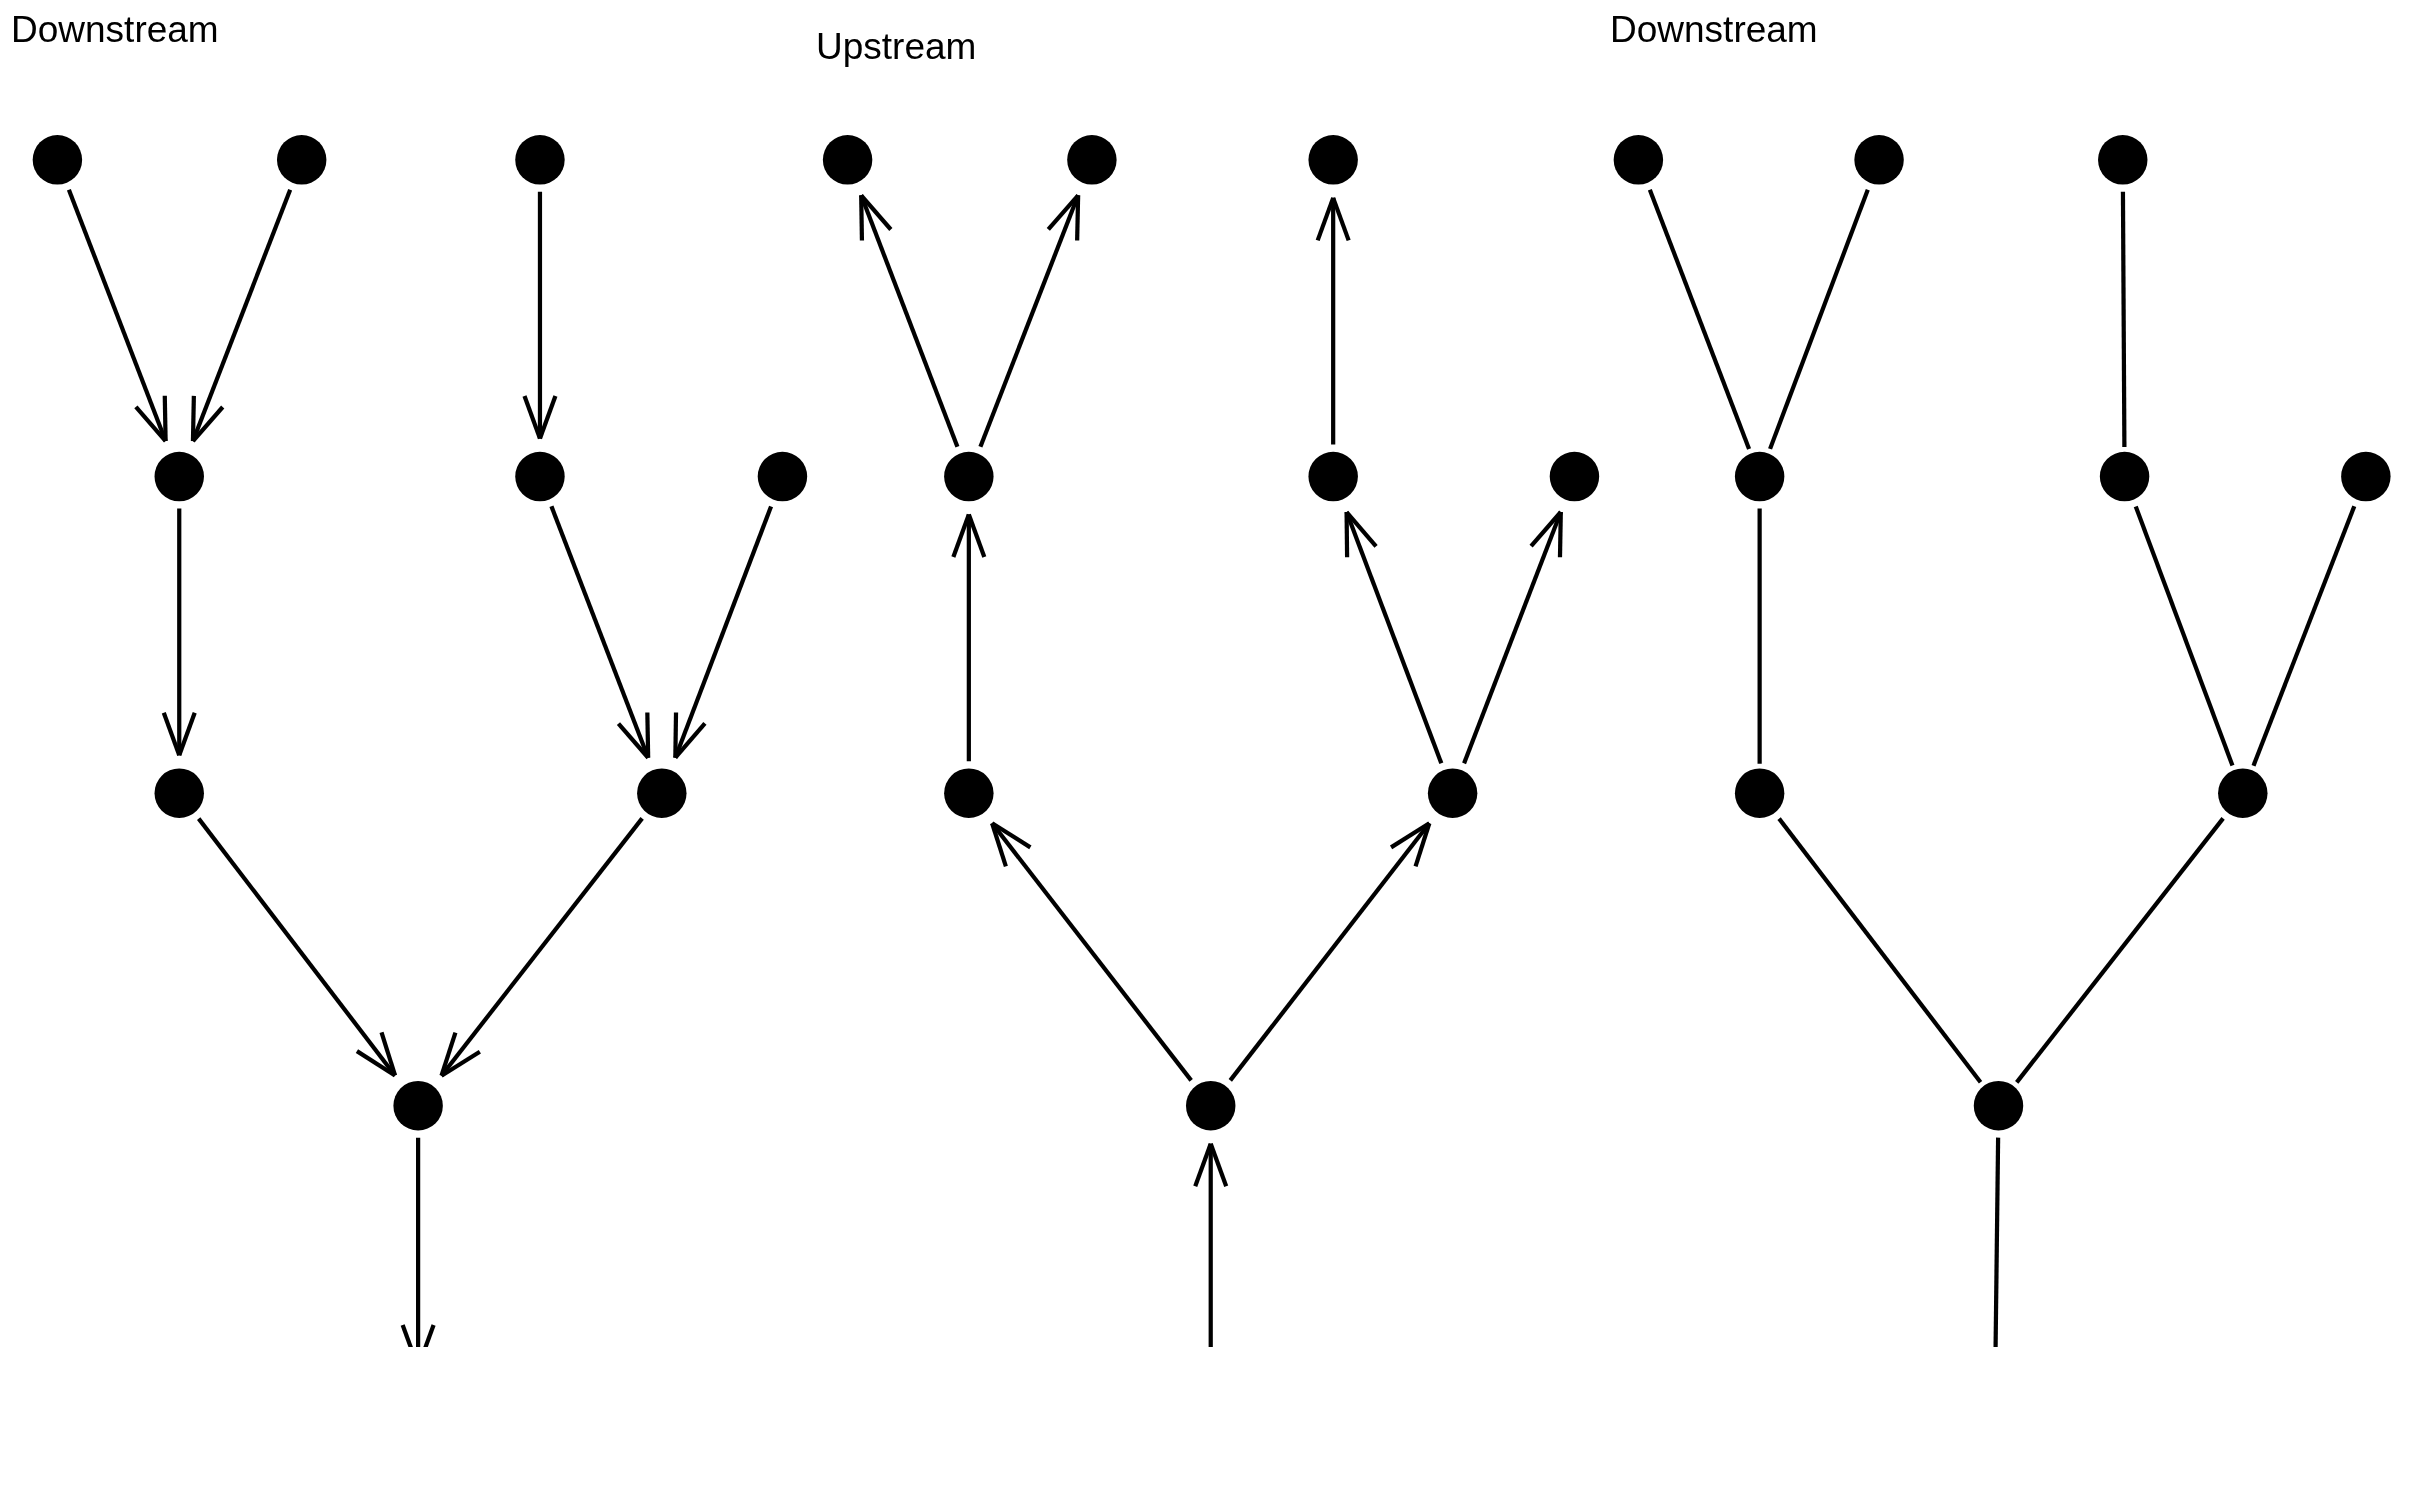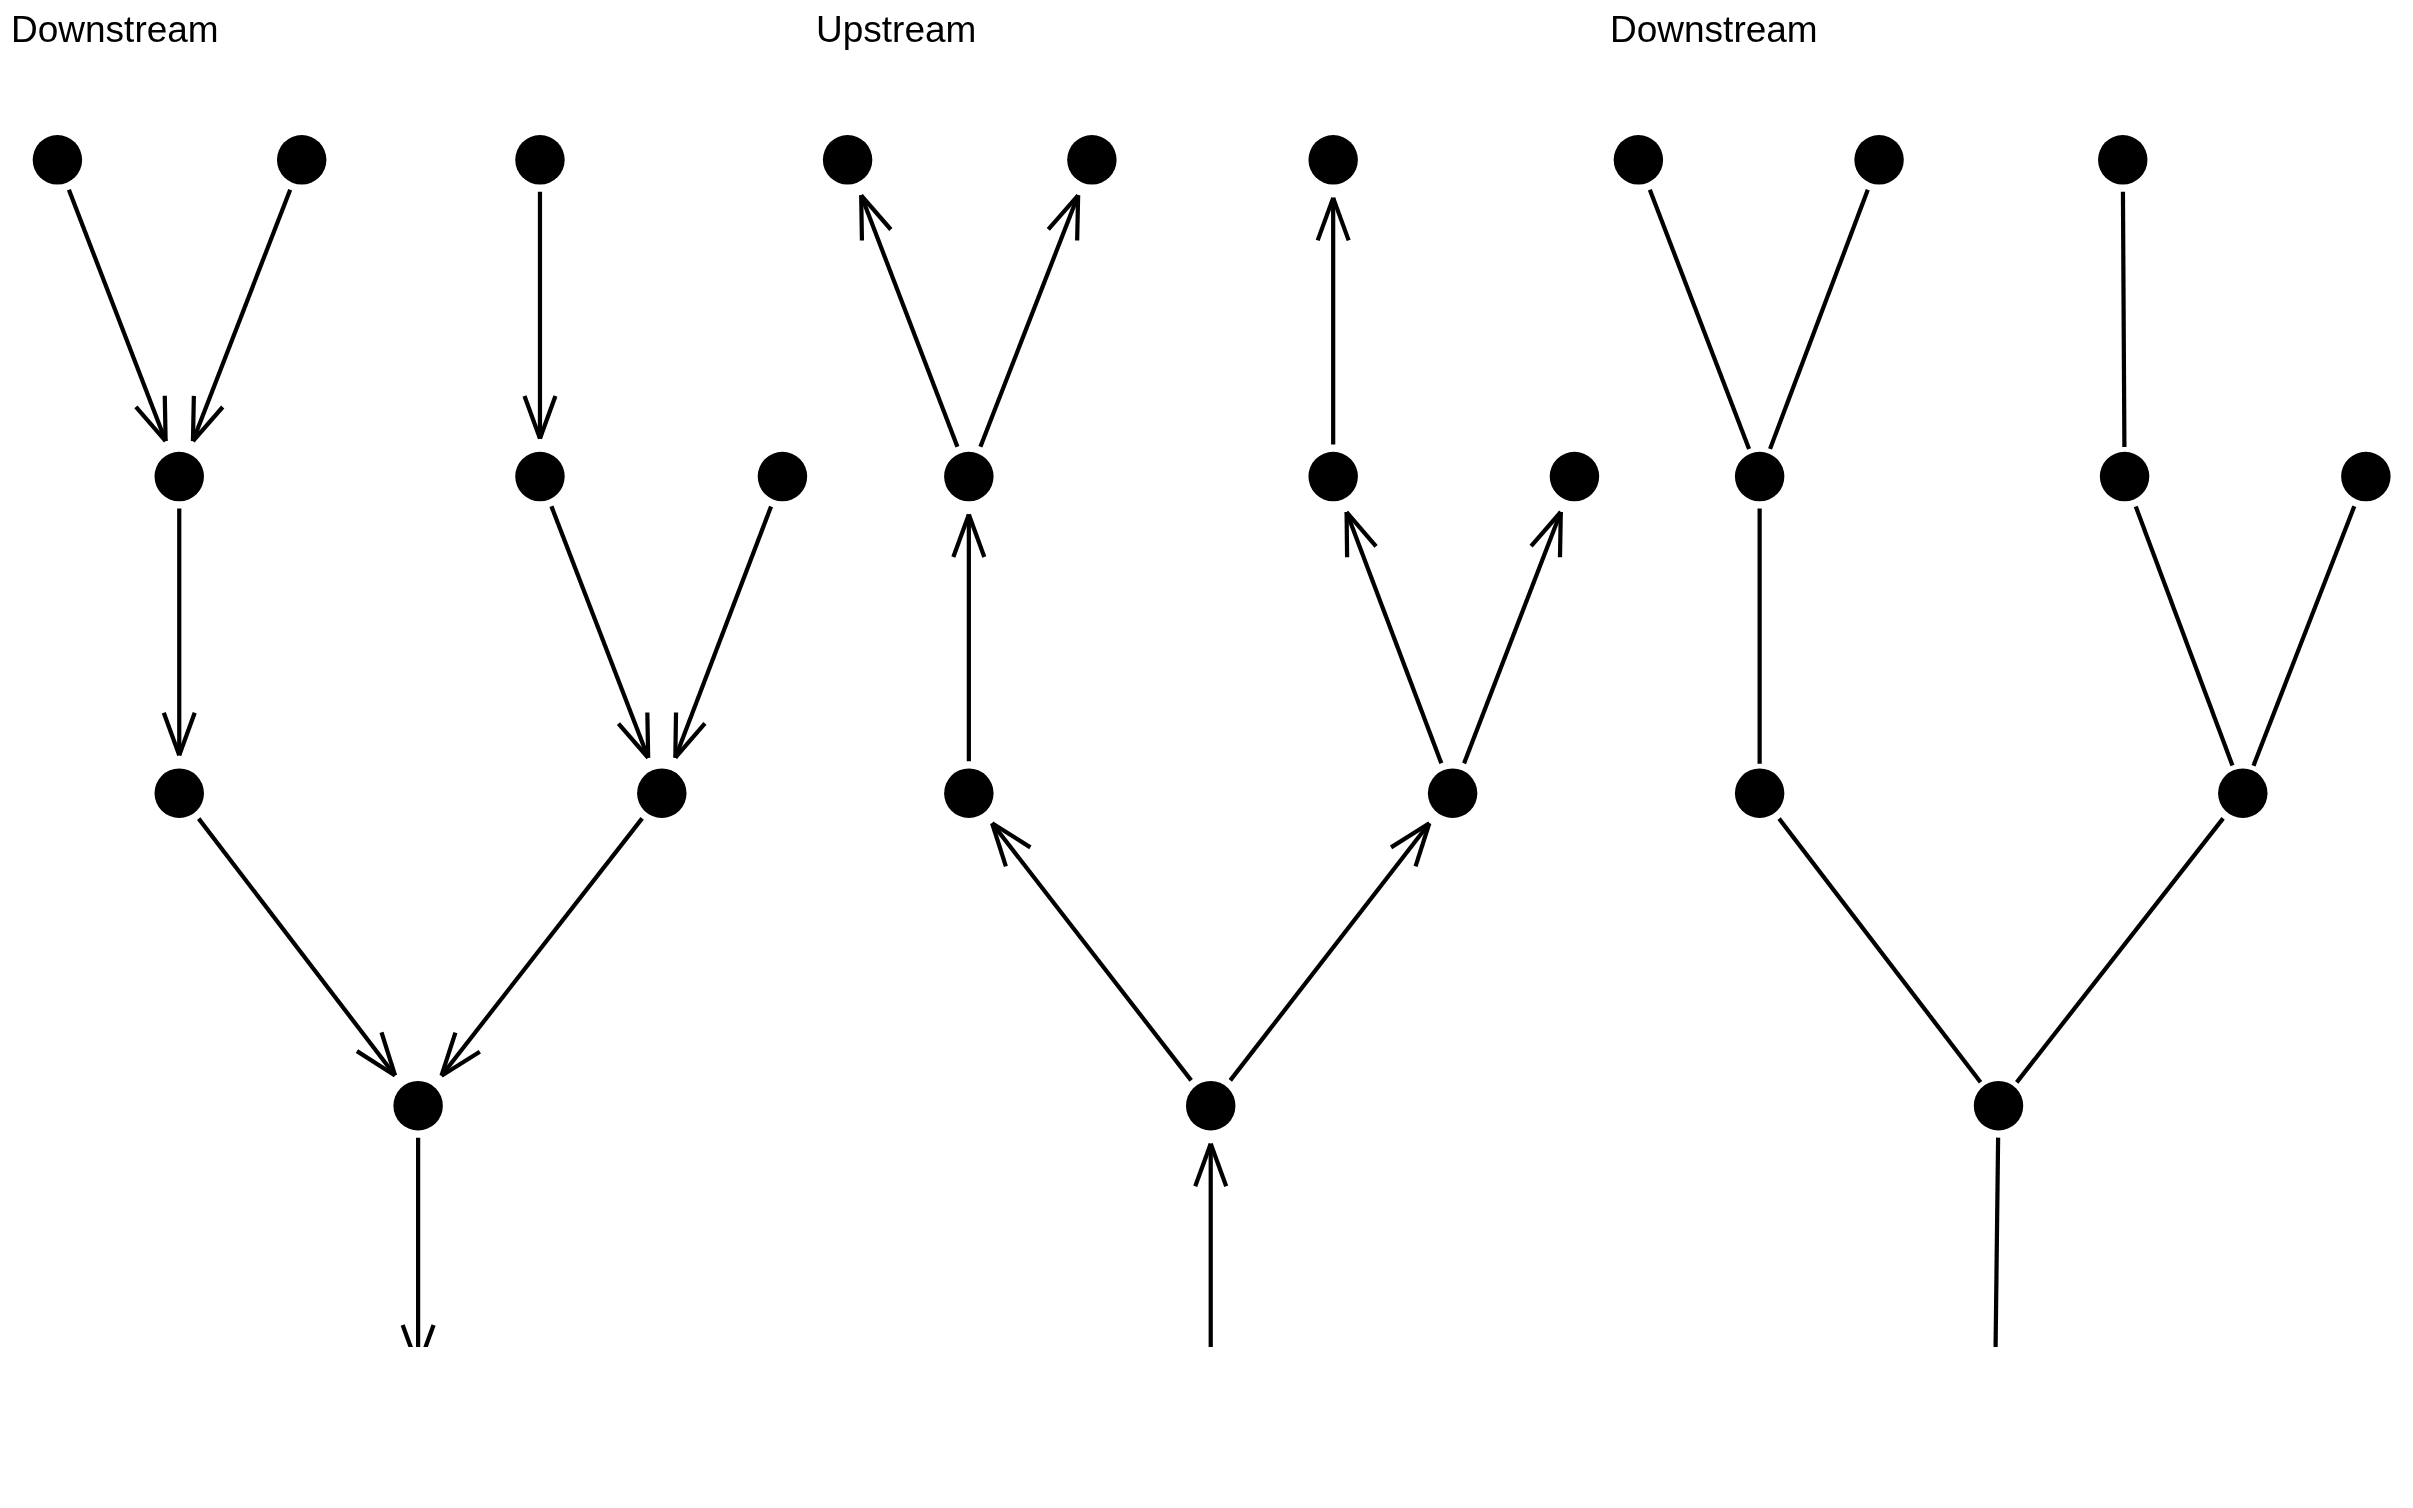--- a/index.html
+++ b/index.html
@@ -134,18 +134,18 @@
         <circle cx="3922" cy="790" r="41" fill="#000000"></circle>
         <circle cx="2917" cy="1315" r="41" fill="#000000"></circle>
         <circle cx="3718" cy="1315" r="41" fill="#000000"></circle>
         <circle cx="3313" cy="1833" r="41" fill="#000000"></circle>
         <circle cx="3307" cy="2330" r="41" fill="#000000"></circle>
       </g>
   </svg>
 
   <div class="panel-title" id="title-downstream" style="left: 11px; top: 11px;">Downstream</div>
 
-  <div class="panel-title" id="title-upstream" style="left: 816px; top: 11px;">Upstream</div>
+  <div class="panel-title" id="title-upstream" style="left: 816px; top: 28px;">Upstream</div>
 
   <div class="panel-title" id="title-undirected" style="left: 1610px; top: 11px;">Downstream</div>
 
 </div>
 
 
 </body></html>

